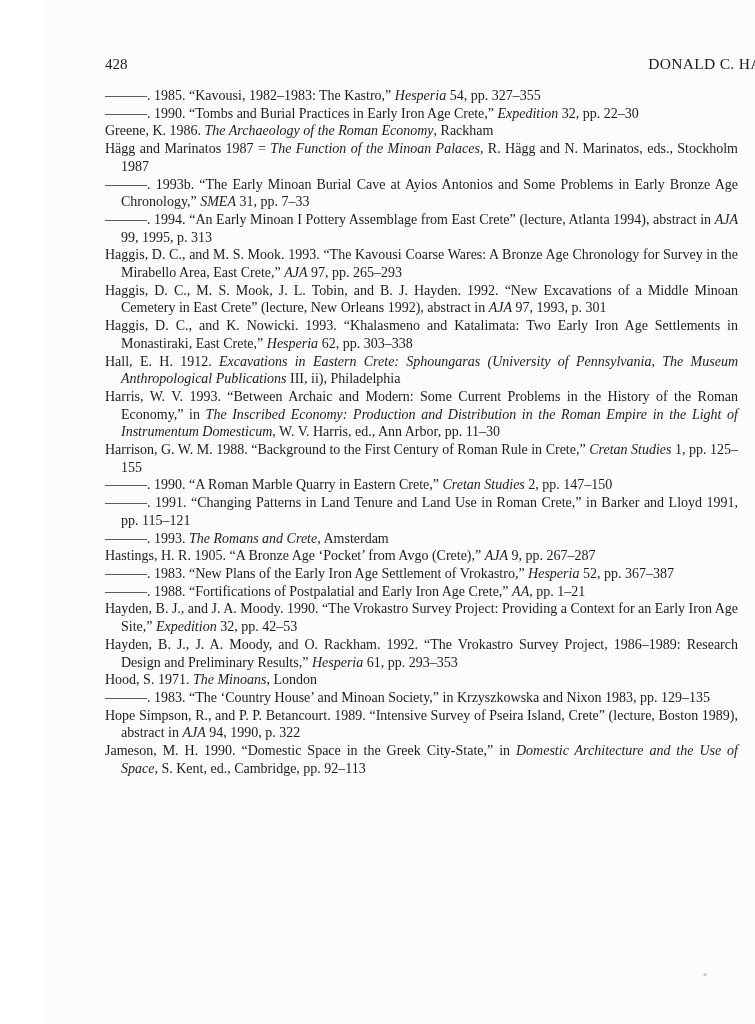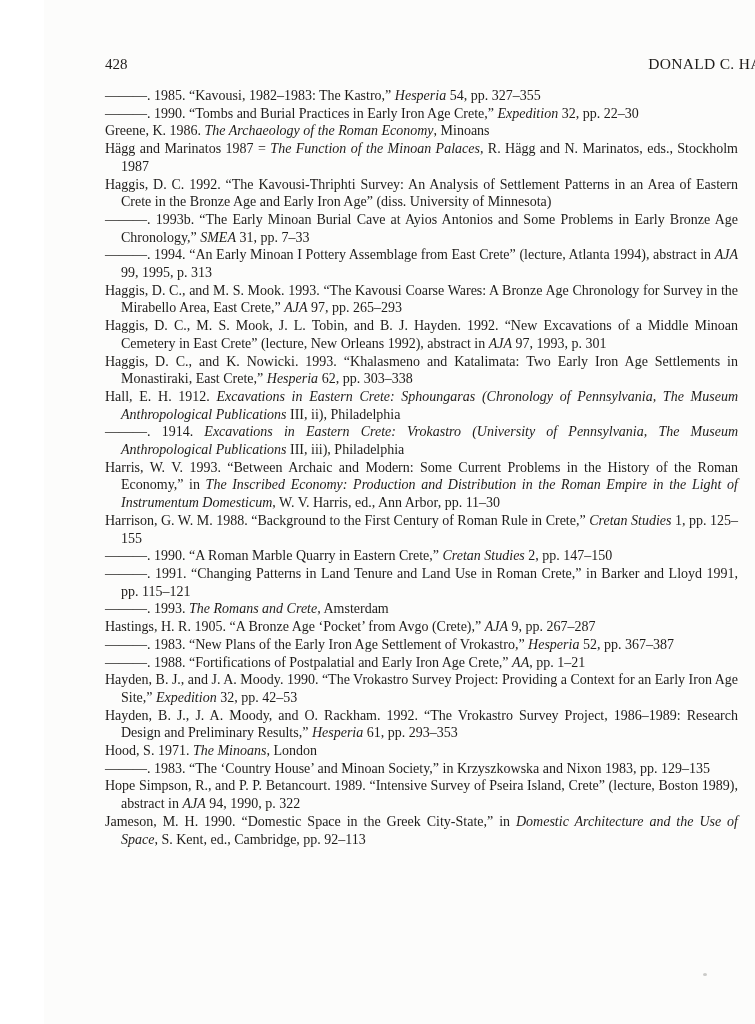--- a/index.html
+++ b/index.html
@@ -71,30 +71,28 @@
 
 <div class="page">
   <div class="page-header">
     <span class="page-number">428</span>
     <span class="running-head">DONALD C. HAGGIS</span>
   </div>
 
   <div class="bibliography">
       <div class="entry"><span>———. 1985. “Kavousi, 1982–1983: The Kastro,” </span><i>Hesperia</i><span> 54, pp. 327–355</span></div>
       <div class="entry"><span>———. 1990. “Tombs and Burial Practices in Early Iron Age Crete,” </span><i>Expedition</i><span> 32, pp. 22–30</span></div>
-      <div class="entry"><span>Greene, K. 1986. </span><i>The Archaeology of the Roman Economy</i><span>, Minoans</span></div>
+      <div class="entry"><span>Greene, K. 1986. </span><i>The Archaeology of the Roman Economy</i><span>, Rackham</span></div>
       <div class="entry"><span>Hägg and Marinatos 1987 = </span><i>The Function of the Minoan Palaces</i><span>, R. Hägg and N. Marinatos, eds., Stockholm 1987</span></div>
-      <div class="entry"><span>Haggis, D. C. 1992. “The Kavousi-Thriphti Survey: An Analysis of Settlement Patterns in an Area of Eastern Crete in the Bronze Age and Early Iron Age” (diss. University of Minnesota)</span></div>
       <div class="entry"><span>———. 1993b. “The Early Minoan Burial Cave at Ayios Antonios and Some Problems in Early Bronze Age Chronology,” </span><i>SMEA</i><span> 31, pp. 7–33</span></div>
       <div class="entry"><span>———. 1994. “An Early Minoan I Pottery Assemblage from East Crete” (lecture, Atlanta 1994), abstract in </span><i>AJA</i><span> 99, 1995, p. 313</span></div>
       <div class="entry"><span>Haggis, D. C., and M. S. Mook. 1993. “The Kavousi Coarse Wares: A Bronze Age Chronology for Survey in the Mirabello Area, East Crete,” </span><i>AJA</i><span> 97, pp. 265–293</span></div>
       <div class="entry"><span>Haggis, D. C., M. S. Mook, J. L. Tobin, and B. J. Hayden. 1992. “New Excavations of a Middle Minoan Cemetery in East Crete” (lecture, New Orleans 1992), abstract in </span><i>AJA</i><span> 97, 1993, p. 301</span></div>
       <div class="entry"><span>Haggis, D. C., and K. Nowicki. 1993. “Khalasmeno and Katalimata: Two Early Iron Age Settlements in Monastiraki, East Crete,” </span><i>Hesperia</i><span> 62, pp. 303–338</span></div>
-      <div class="entry"><span>Hall, E. H. 1912. </span><i>Excavations in Eastern Crete: Sphoungaras (Chronology of Pennsylvania, The Museum Anthropological Publications</i><span> III, ii), Philadelphia</span></div>
-      <div class="entry"><span>———. 1914. </span><i>Excavations in Eastern Crete: Vrokastro (University of Pennsylvania, The Museum Anthropological Publications</i><span> III, iii), Philadelphia</span></div>
+      <div class="entry"><span>Hall, E. H. 1912. </span><i>Excavations in Eastern Crete: Sphoungaras (University of Pennsylvania, The Museum Anthropological Publications</i><span> III, ii), Philadelphia</span></div>
       <div class="entry"><span>Harris, W. V. 1993. “Between Archaic and Modern: Some Current Problems in the History of the Roman Economy,” in </span><i>The Inscribed Economy: Production and Distribution in the Roman Empire in the Light of Instrumentum Domesticum</i><span>, W. V. Harris, ed., Ann Arbor, pp. 11–30</span></div>
       <div class="entry"><span>Harrison, G. W. M. 1988. “Background to the First Century of Roman Rule in Crete,” </span><i>Cretan Studies</i><span> 1, pp. 125–155</span></div>
       <div class="entry"><span>———. 1990. “A Roman Marble Quarry in Eastern Crete,” </span><i>Cretan Studies</i><span> 2, pp. 147–150</span></div>
       <div class="entry"><span>———. 1991. “Changing Patterns in Land Tenure and Land Use in Roman Crete,” in Barker and Lloyd 1991, pp. 115–121</span></div>
       <div class="entry"><span>———. 1993. </span><i>The Romans and Crete</i><span>, Amsterdam</span></div>
       <div class="entry"><span>Hastings, H. R. 1905. “A Bronze Age ‘Pocket’ from Avgo (Crete),” </span><i>AJA</i><span> 9, pp. 267–287</span></div>
       <div class="entry"><span>———. 1983. “New Plans of the Early Iron Age Settlement of Vrokastro,” </span><i>Hesperia</i><span> 52, pp. 367–387</span></div>
       <div class="entry"><span>———. 1988. “Fortifications of Postpalatial and Early Iron Age Crete,” </span><i>AA</i><span>, pp. 1–21</span></div>
       <div class="entry"><span>Hayden, B. J., and J. A. Moody. 1990. “The Vrokastro Survey Project: Providing a Context for an Early Iron Age Site,” </span><i>Expedition</i><span> 32, pp. 42–53</span></div>
       <div class="entry"><span>Hayden, B. J., J. A. Moody, and O. Rackham. 1992. “The Vrokastro Survey Project, 1986–1989: Research Design and Preliminary Results,” </span><i>Hesperia</i><span> 61, pp. 293–353</span></div>

